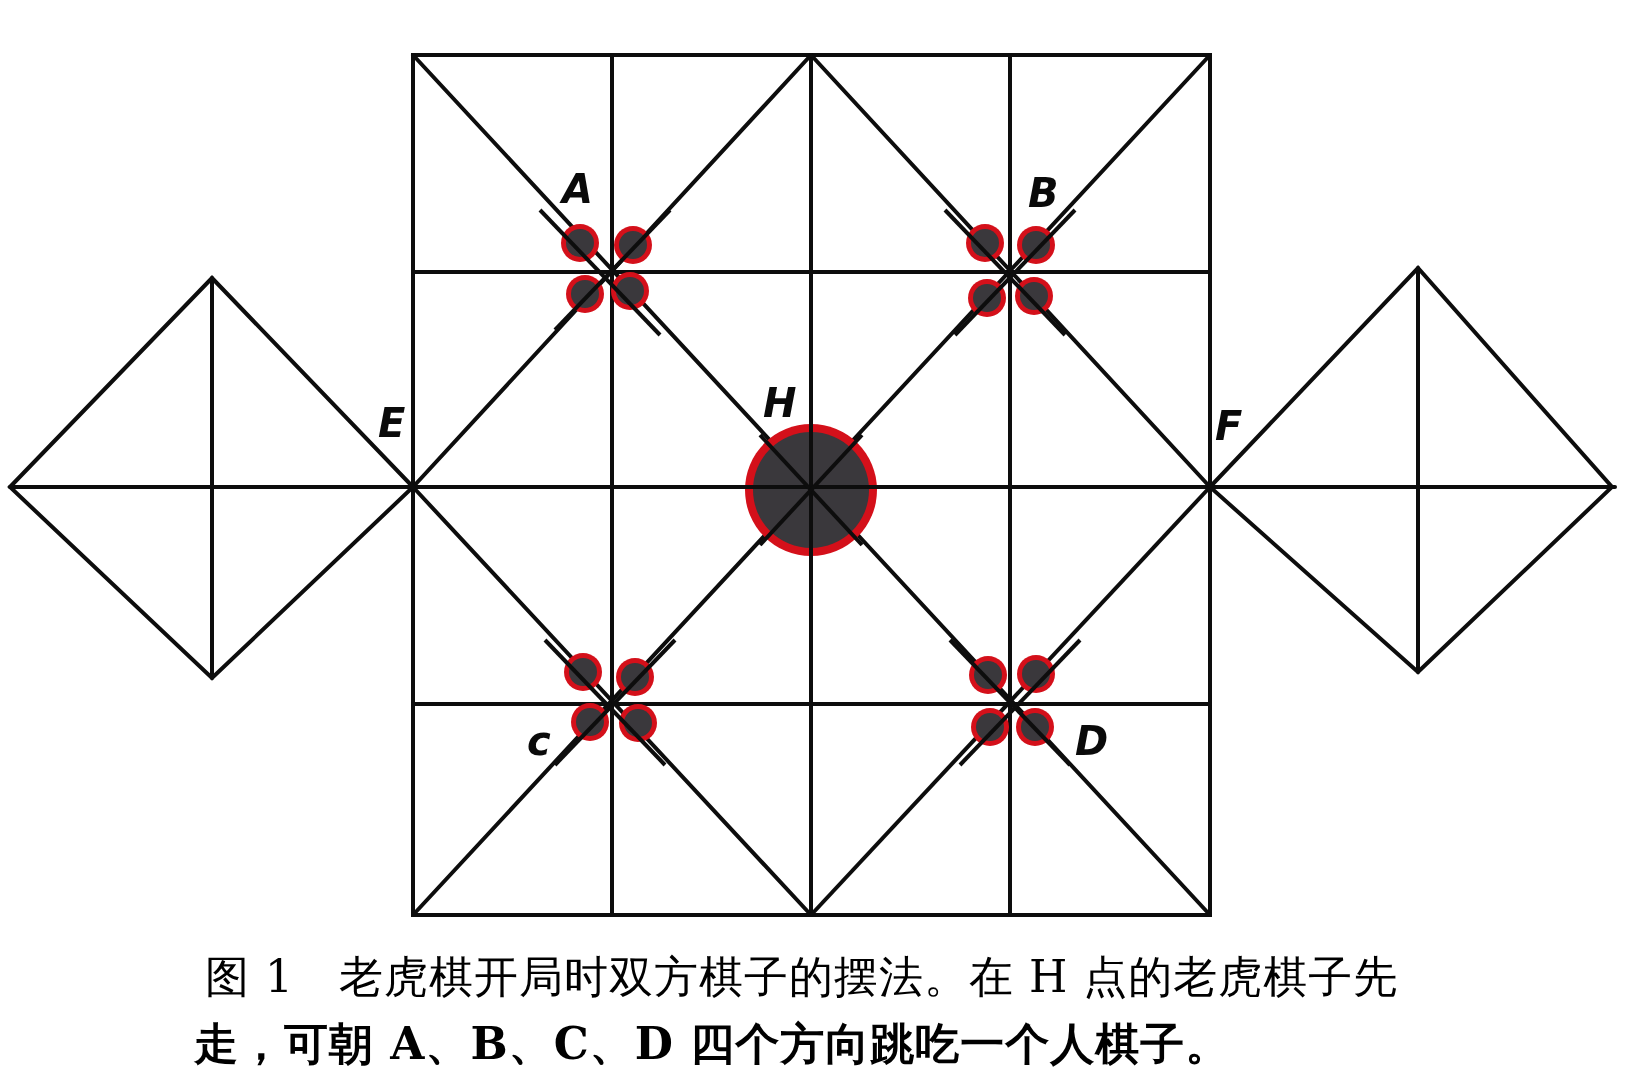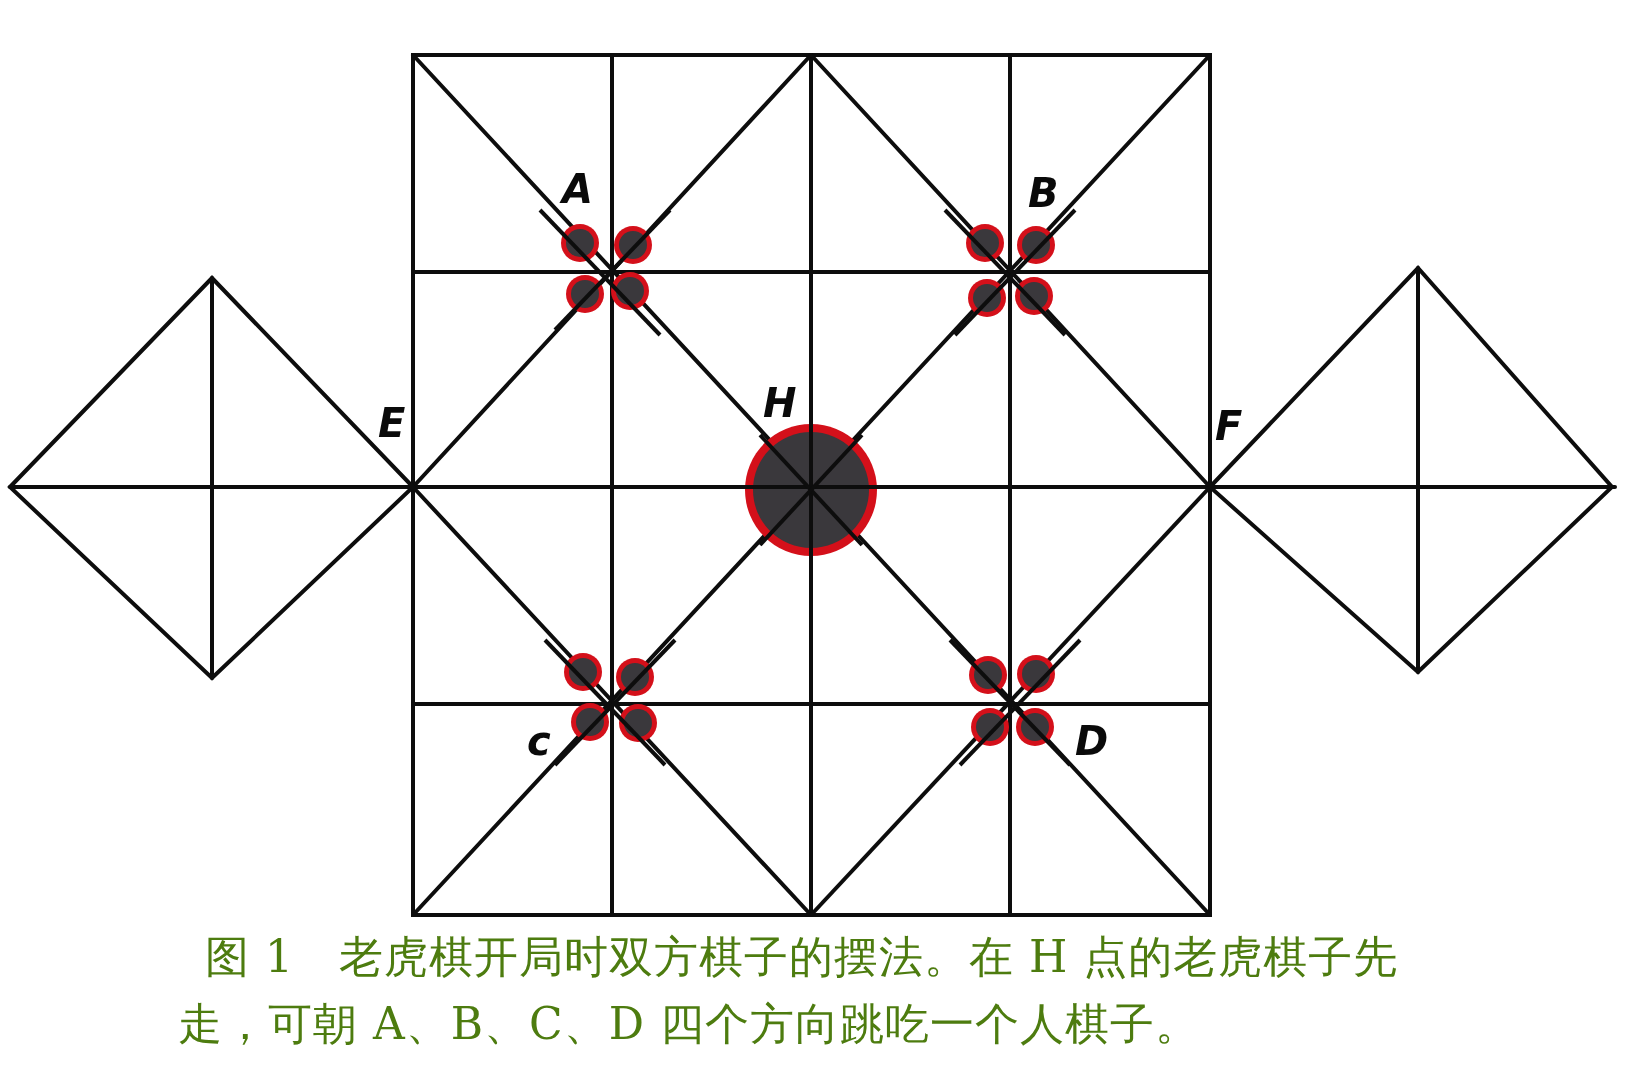--- a/index.html
+++ b/index.html
@@ -1,20 +1,20 @@
 <!DOCTYPE html>
 <html><head>
 <meta charset="utf-8">
 <style>
   html,body{margin:0;padding:0;background:#ffffff;}
   body{width:1628px;height:1080px;position:relative;overflow:hidden;font-family:"DejaVu Serif",serif;}
   #board{position:absolute;left:0;top:0;width:1628px;height:1080px;}
-  .caption{position:absolute;left:180px;font-family:"DejaVu Serif","Liberation Serif",serif;font-size:44px;color:#4d7c0f;letter-spacing:1px;white-space:nowrap;}
+  .caption{position:absolute;left:180px;font-family:"DejaVu Serif","Liberation Serif",serif;font-size:44px;color:#000000;letter-spacing:1px;white-space:nowrap;margin-top:20px;}
   .cap1{top:928px;left:205px;}
-  .cap2{top:995px;left:178px;}
+  .cap2{top:995px;left:194px;font-weight:bold;}
   .lbl{font-family:"DejaVu Sans","Liberation Sans",sans-serif;font-weight:bold;font-size:40px;fill:#0a0a0a;font-style:italic;}
 </style>
 </head>
 <body>
 
 <svg id="board" viewBox="0 0 1628 1080" xmlns="http://www.w3.org/2000/svg">
   <g stroke="#0d0d0d" stroke-width="4" fill="none" stroke-linecap="round">
 
     <rect x="413" y="55" width="797" height="860"></rect>
 

